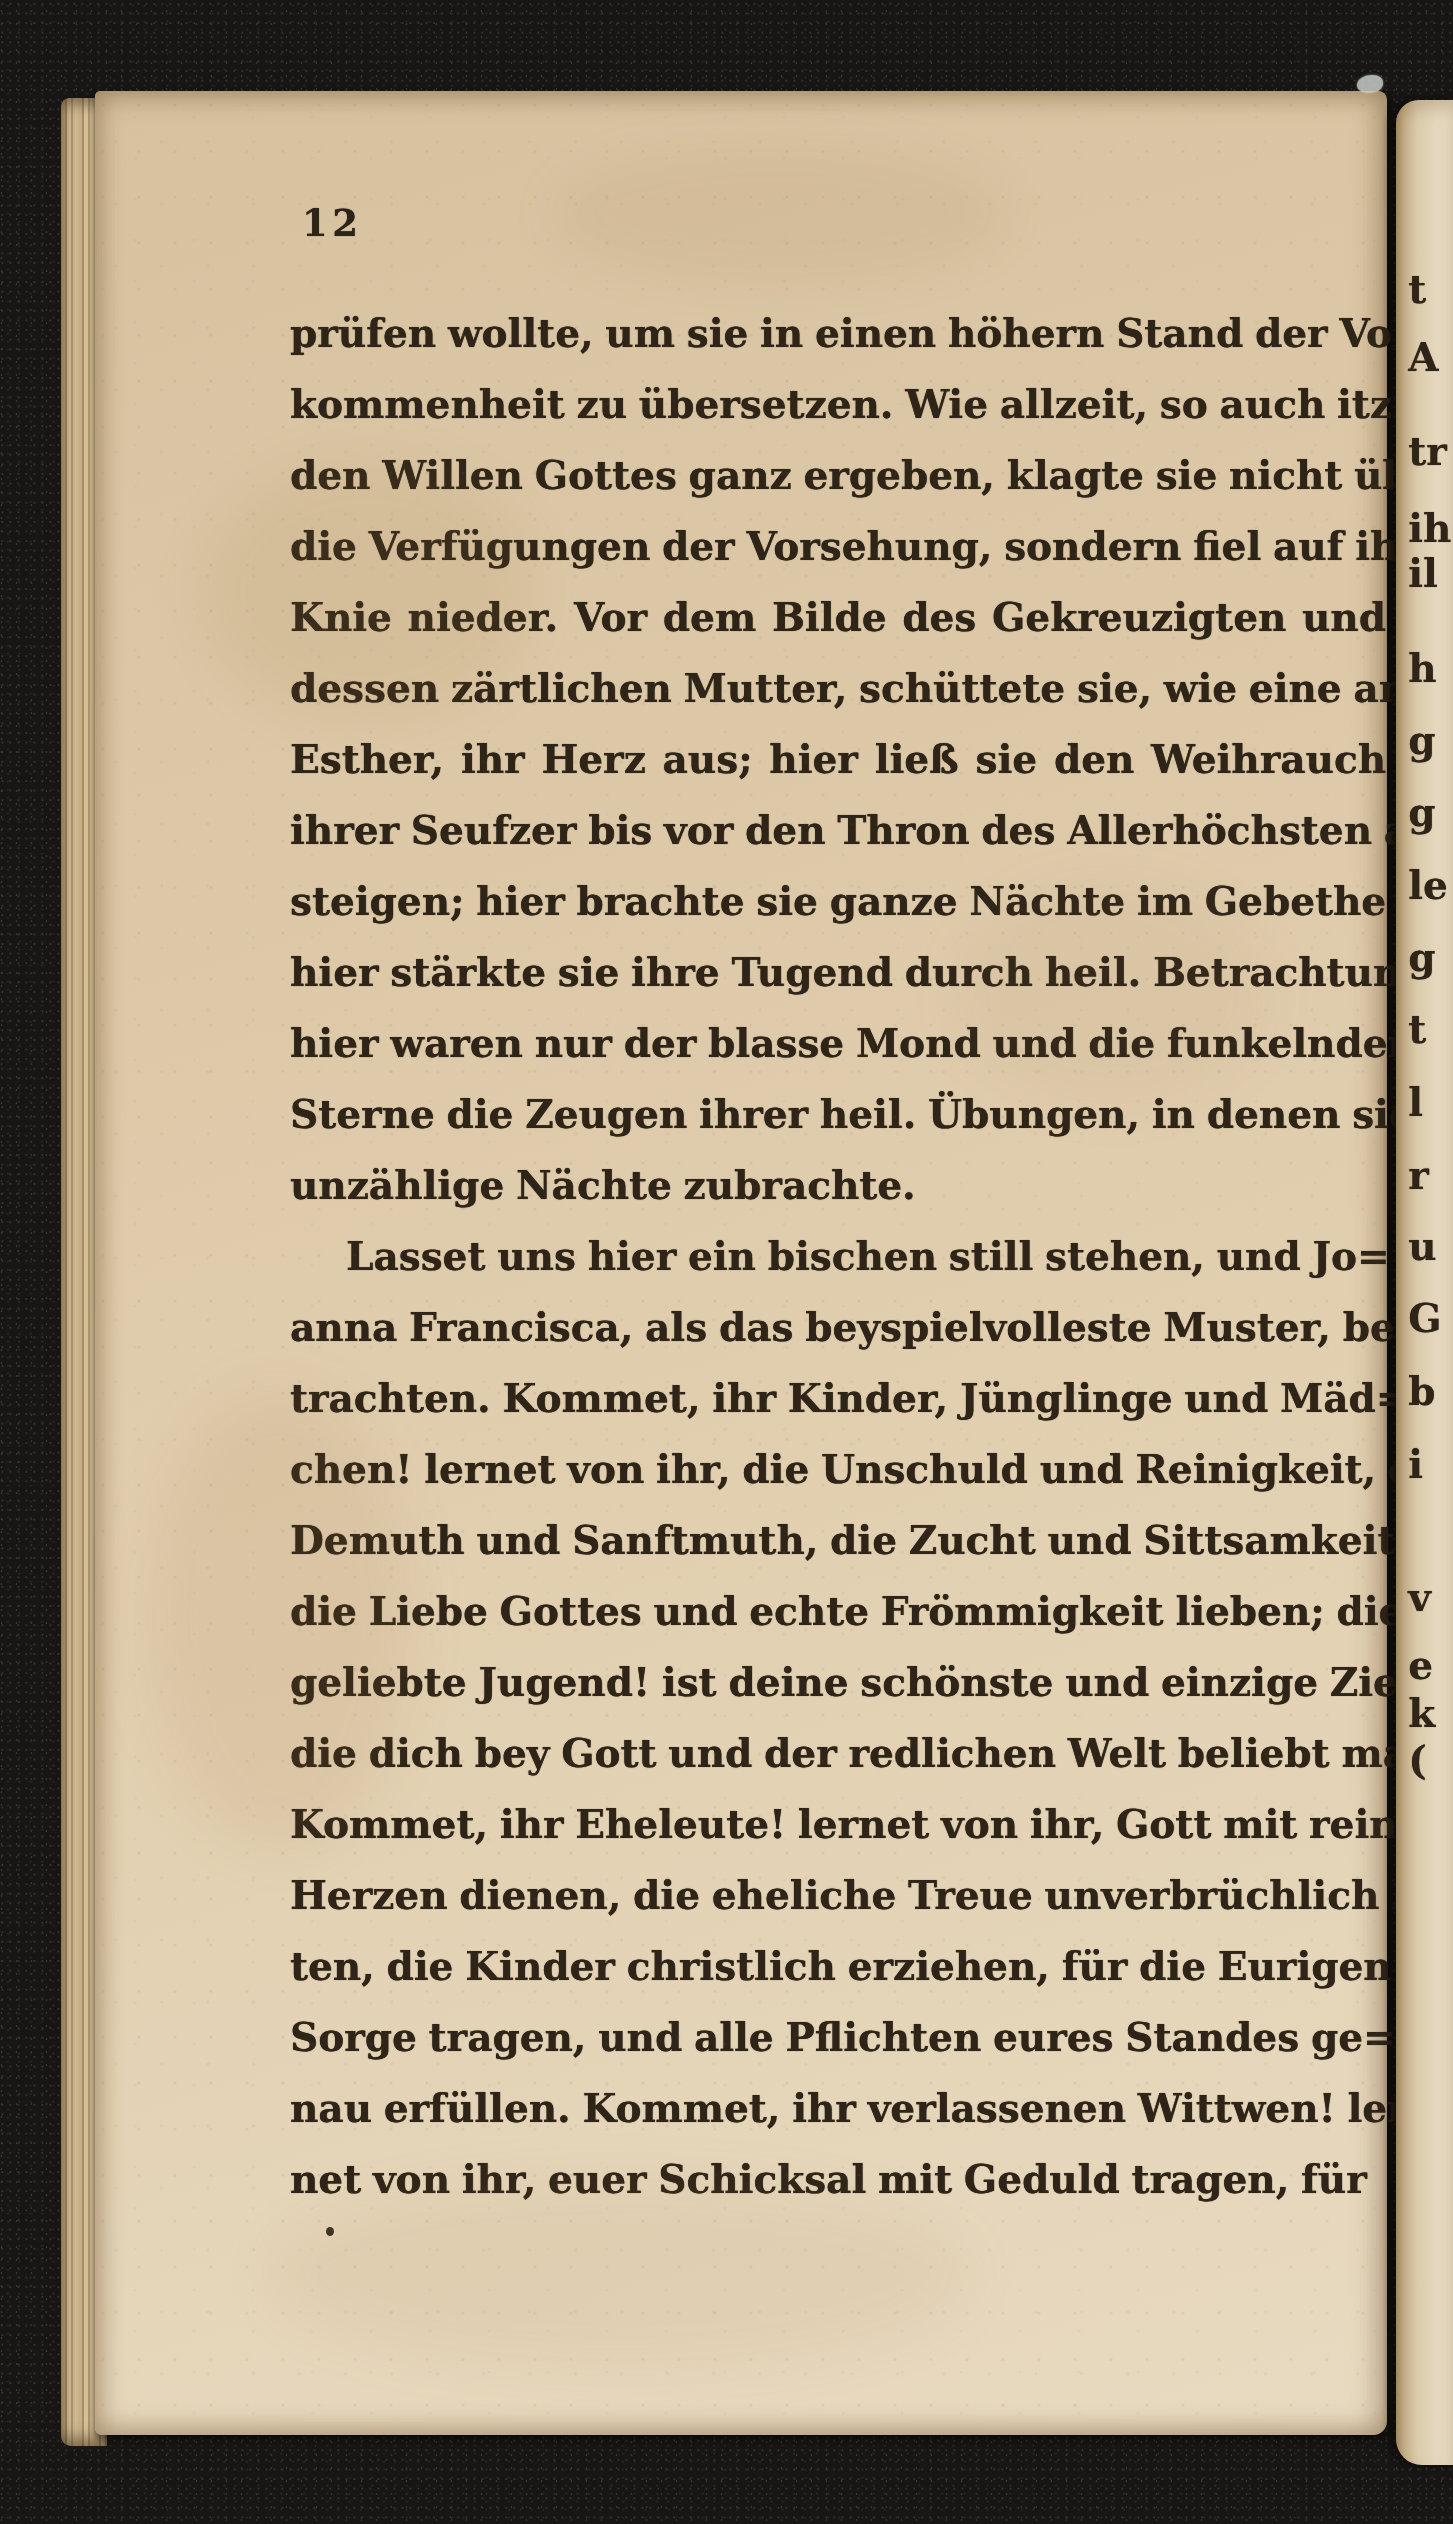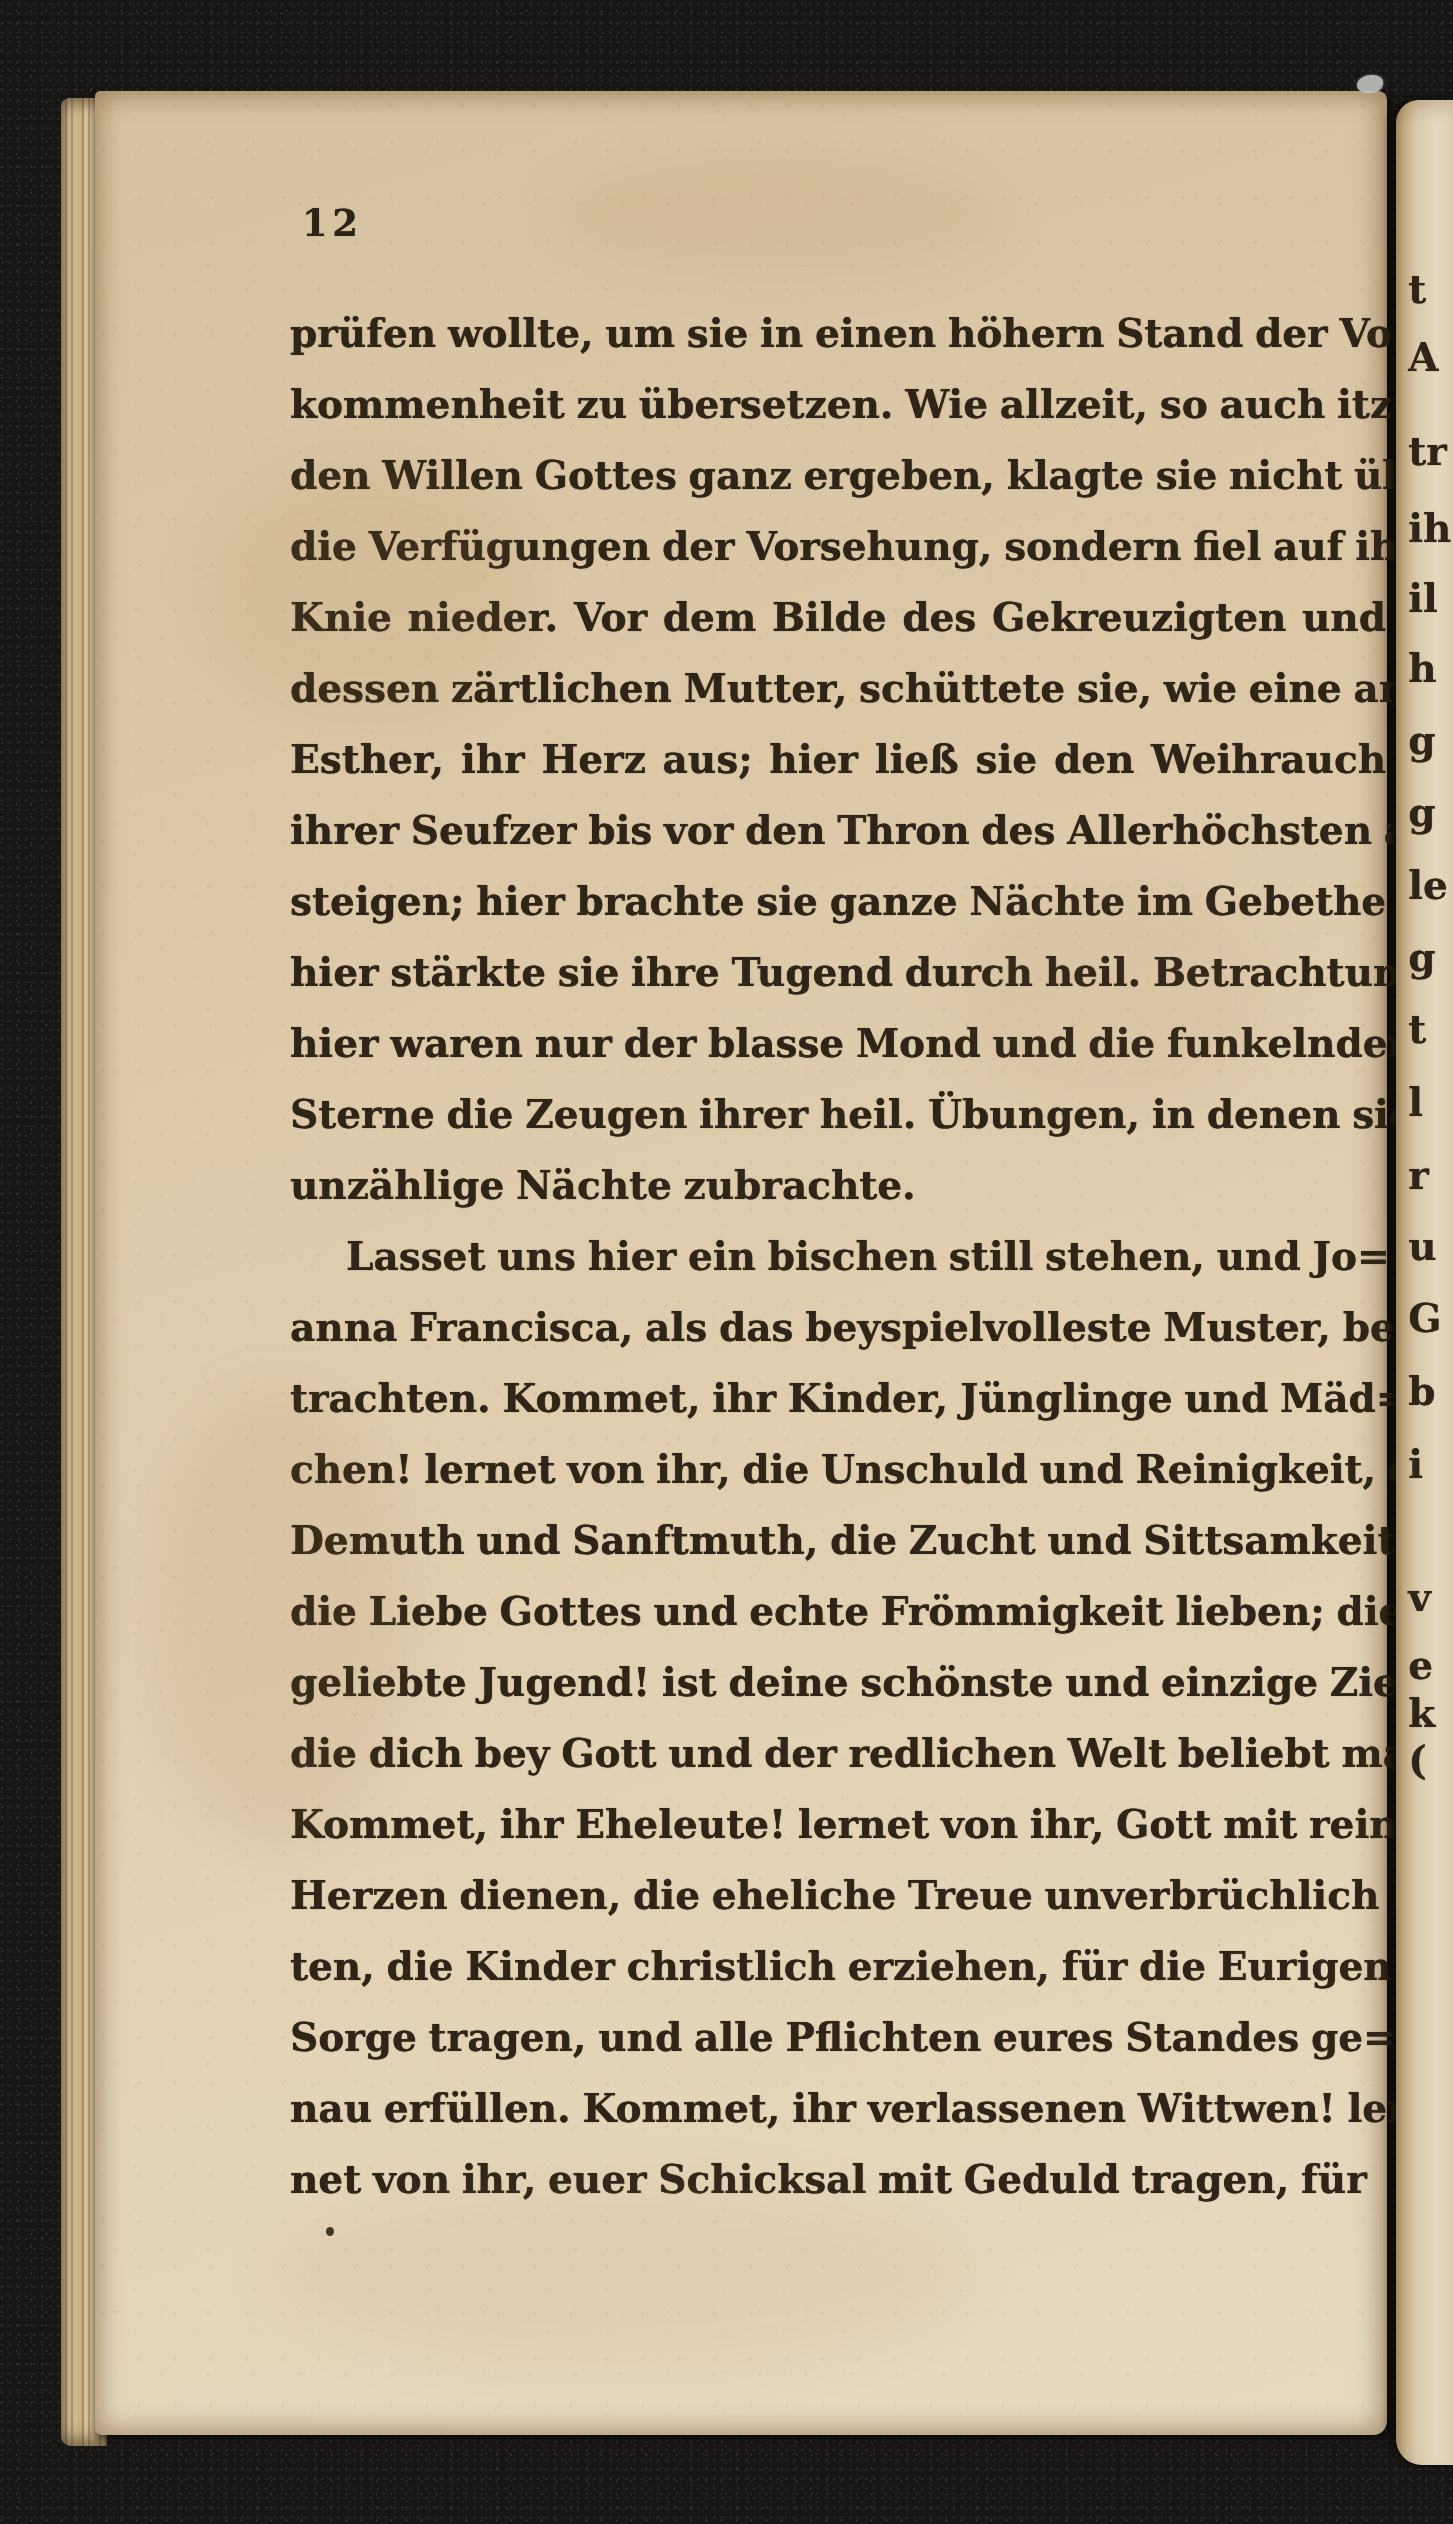--- a/index.html
+++ b/index.html
@@ -131,21 +131,21 @@
   <div class="stain" style="left:859px;top:789px;width:316px;height:228px;background:rgba(155,110,60,.06);filter:blur(23px);"></div>
 </div>
 
 <div class="ink-dot"></div>
 
 <div class="next-page" id="facing-page">
     <span class="fragment" style="top: 170px;">t</span>
     <span class="fragment" style="top: 238px;">A</span>
     <span class="fragment" style="top: 332px;">tr</span>
     <span class="fragment" style="top: 409px;">ih</span>
-    <span class="fragment" style="top: 479px;">il</span>
+    <span class="fragment" style="top: 454px;">il</span>
     <span class="fragment" style="top: 549px;">h</span>
     <span class="fragment" style="top: 621px;">g</span>
     <span class="fragment" style="top: 693px;">g</span>
     <span class="fragment" style="top: 766px; text-align: right;">le</span>
     <span class="fragment" style="top: 838px;">g</span>
     <span class="fragment" style="top: 910px;">t</span>
     <span class="fragment" style="top: 983px;">l</span>
     <span class="fragment" style="top: 1056px;">r</span>
     <span class="fragment" style="top: 1127px;">u</span>
     <span class="fragment" style="top: 1199px;">G</span>

